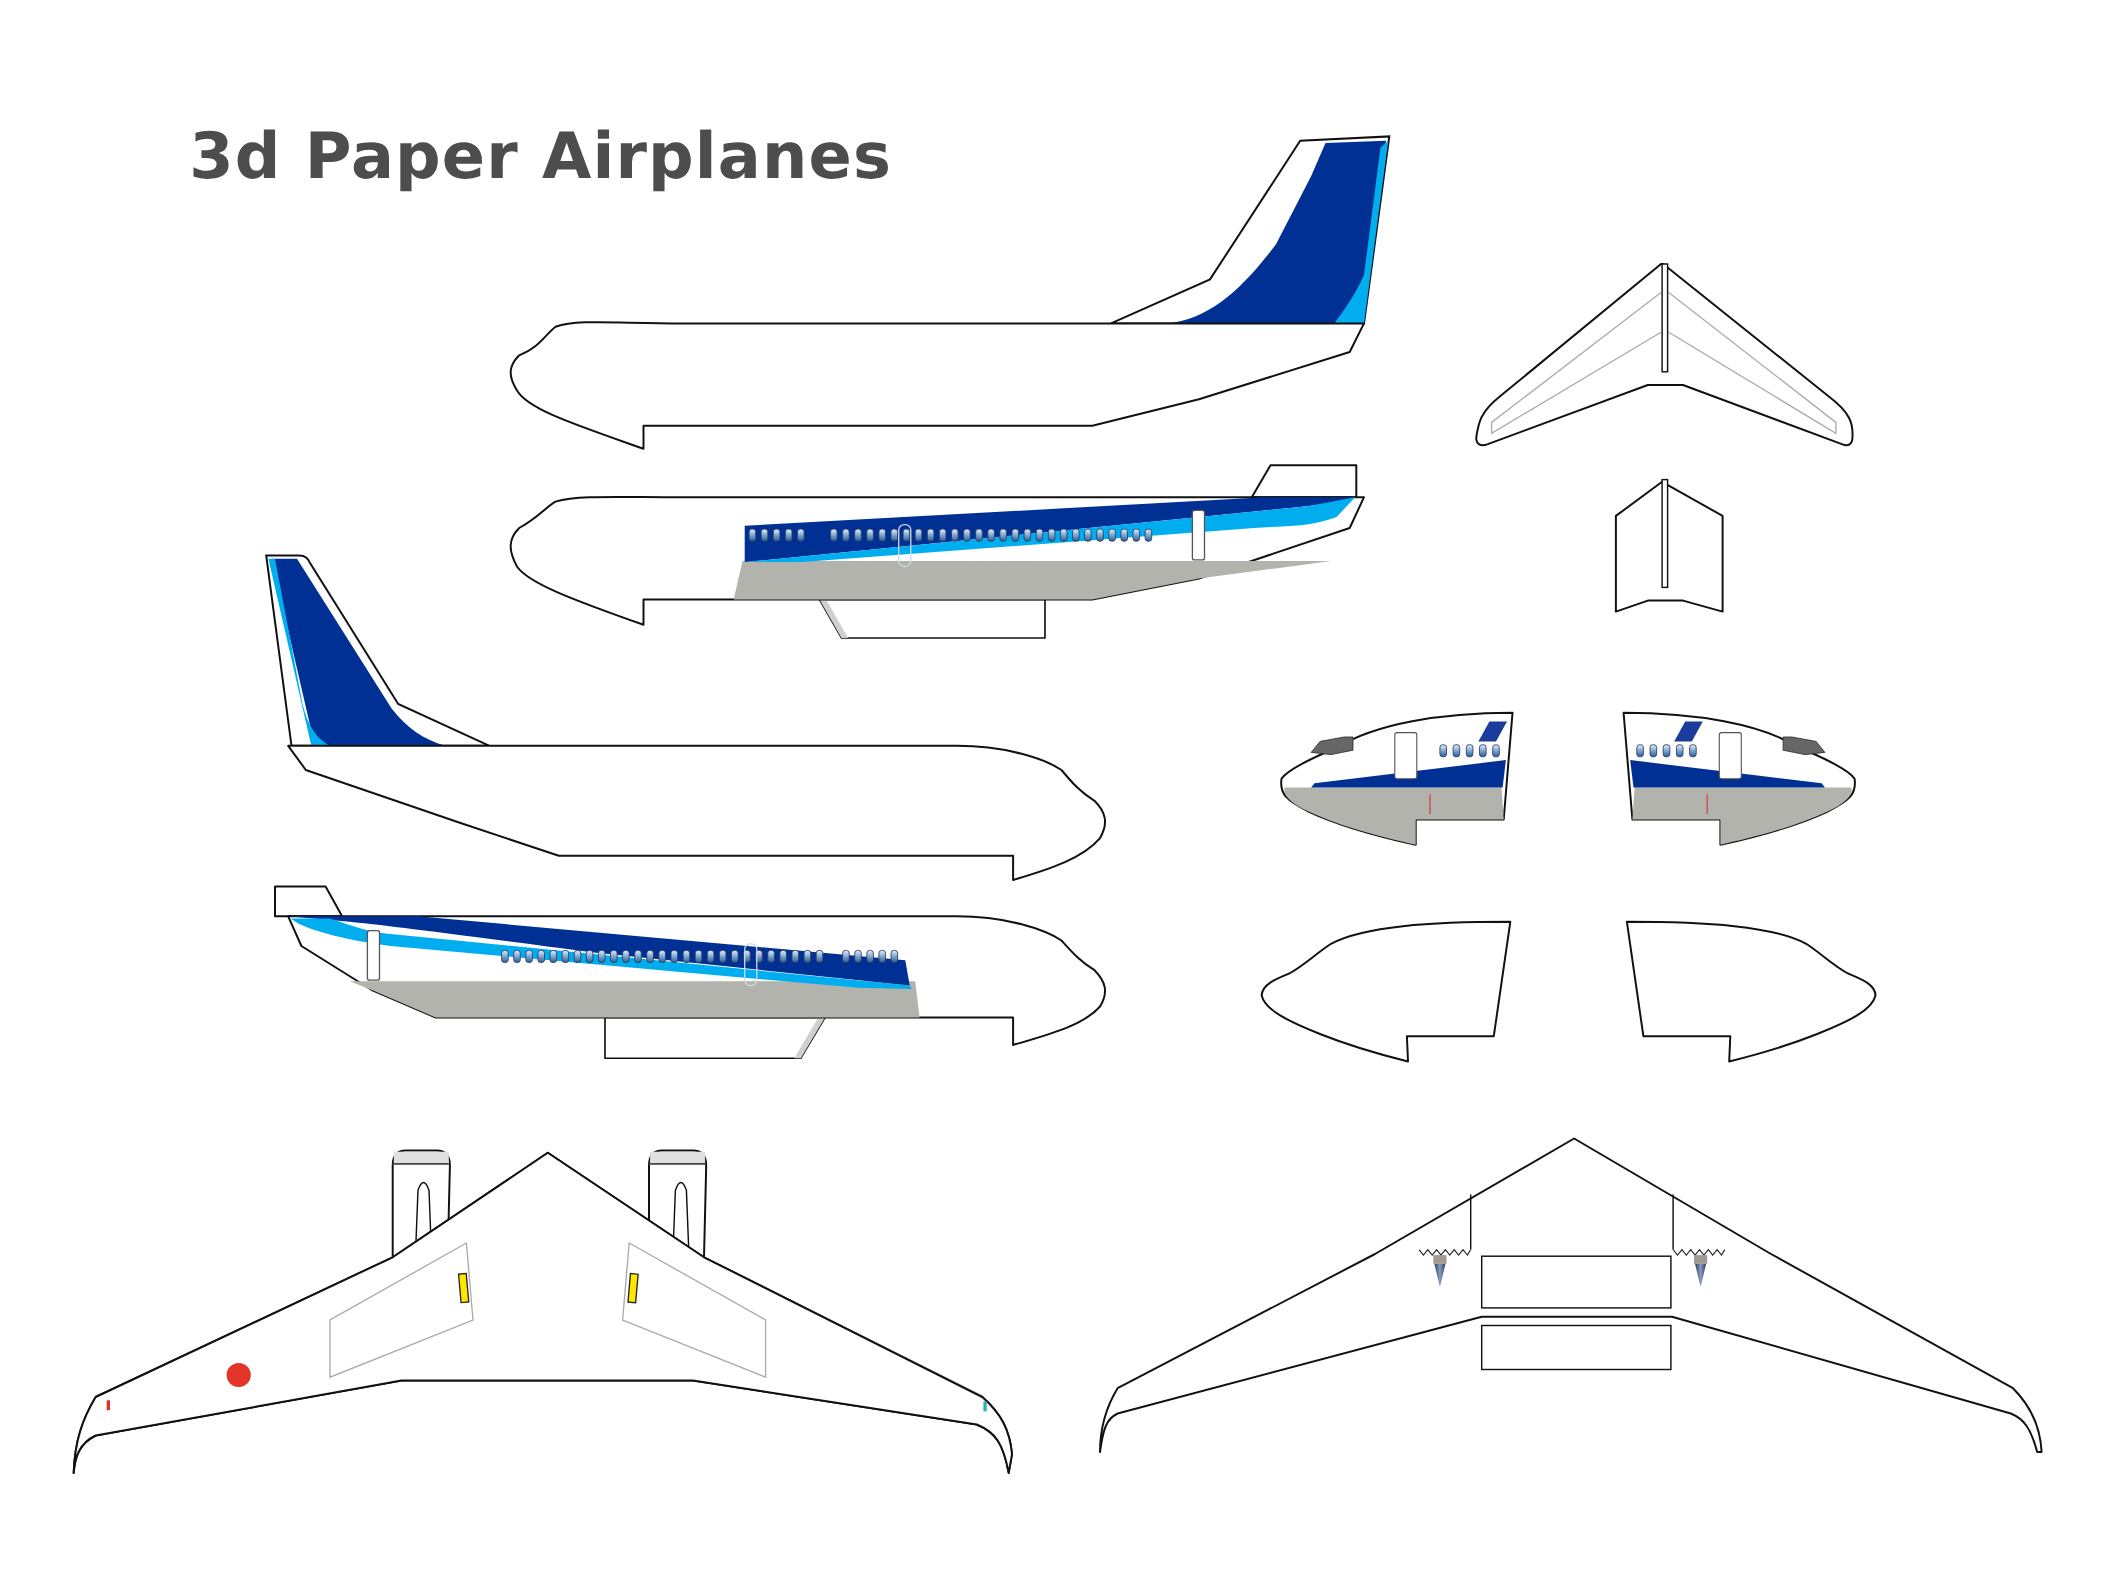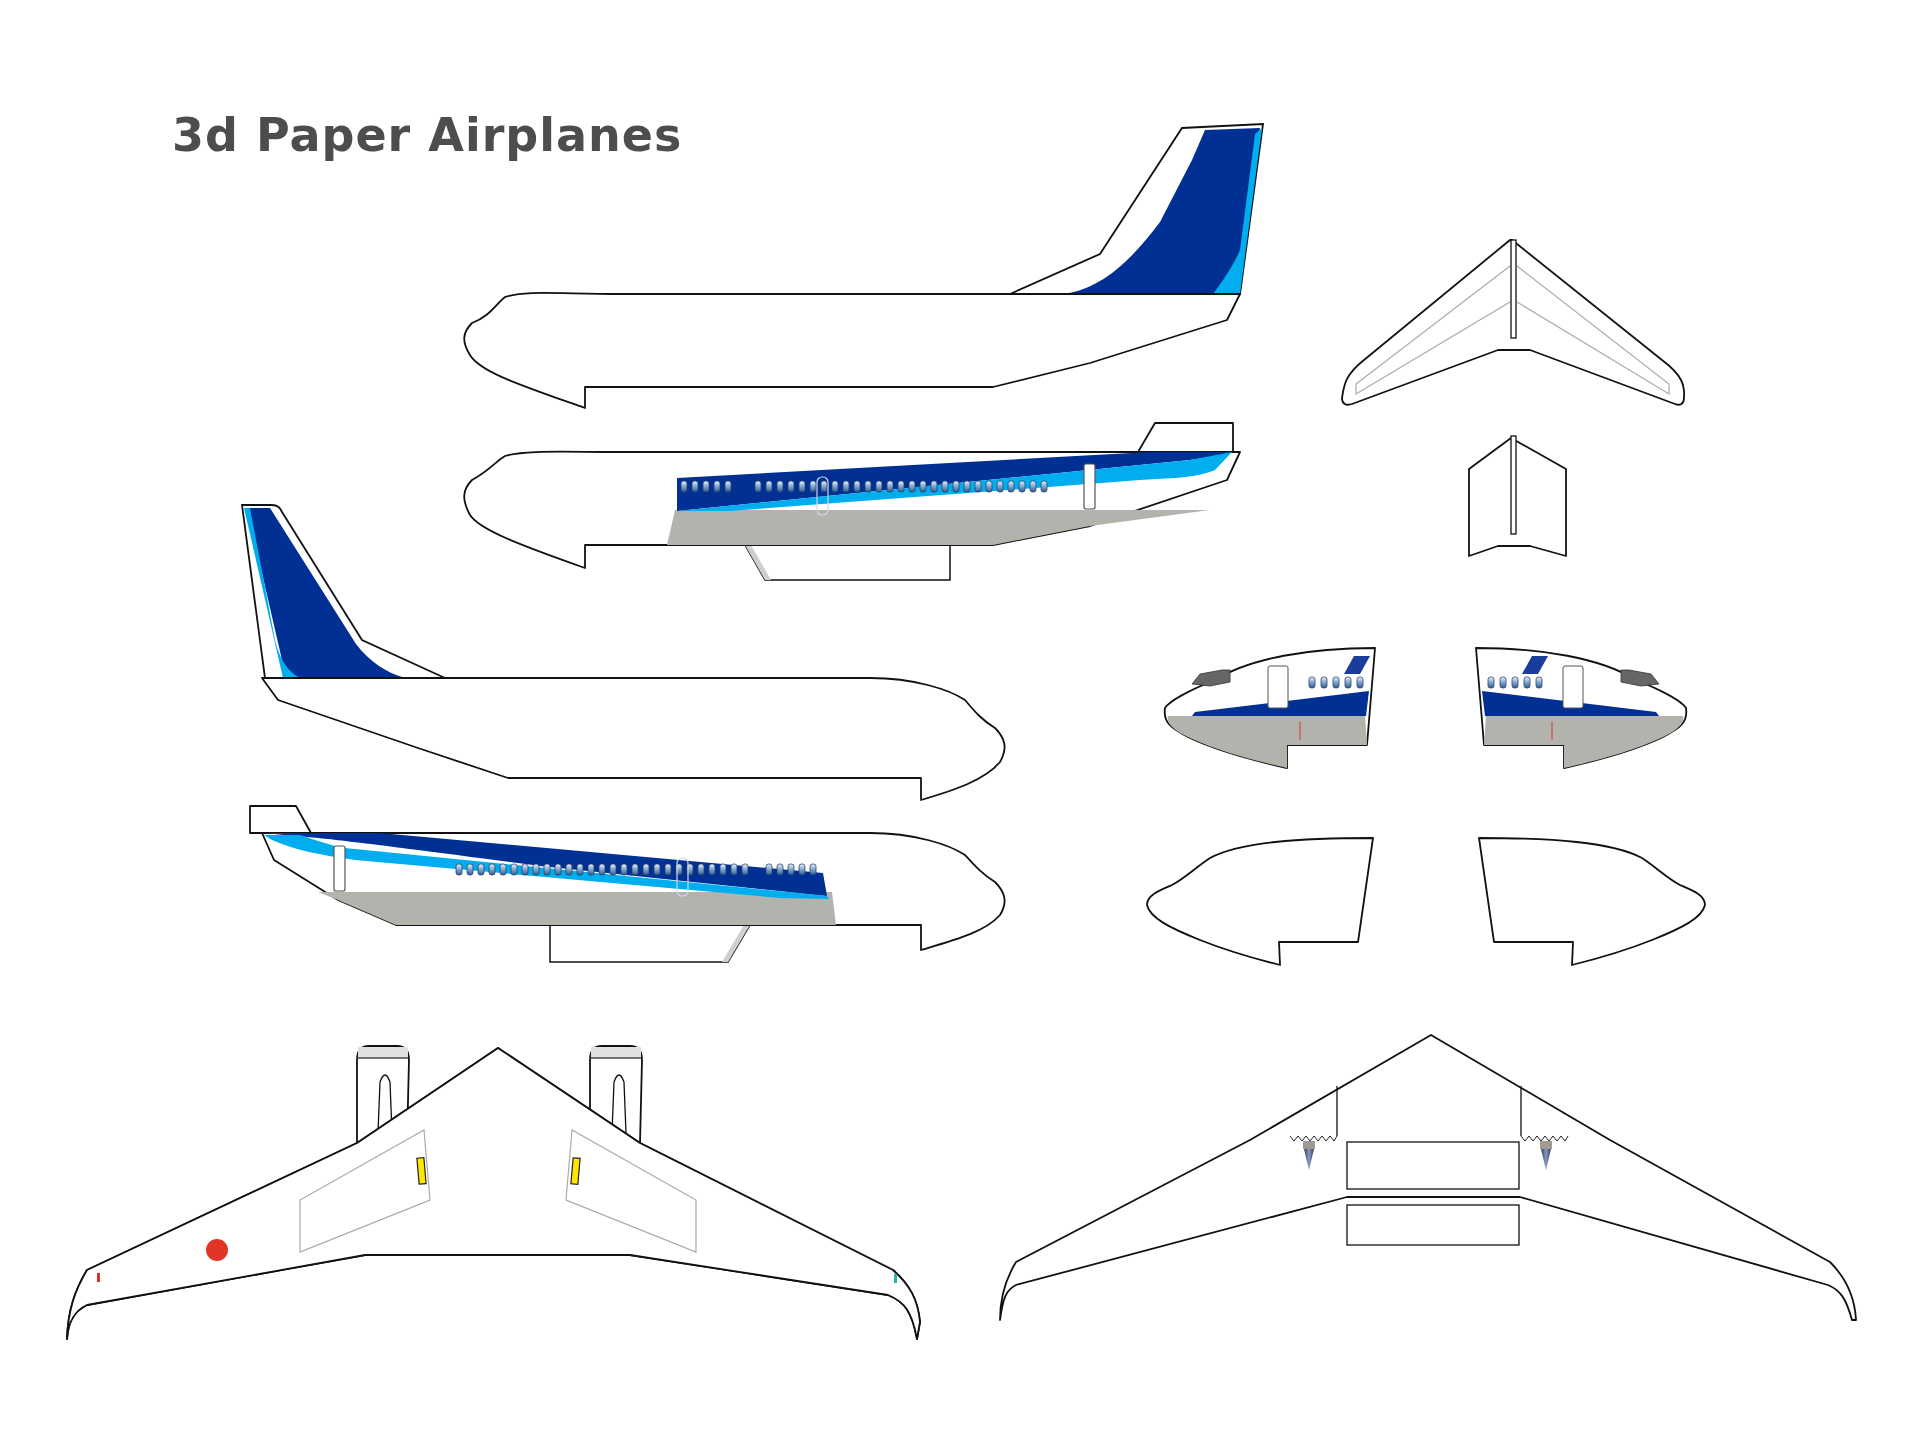--- a/index.html
+++ b/index.html
@@ -1,17 +1,17 @@
 <!DOCTYPE html>
 <html><head>
 <meta charset="utf-8">
 <style>
   html,body{margin:0;padding:0;background:#ffffff;}
   body{width:1920px;height:1450px;position:relative;overflow:hidden;}
-  .title{position:absolute;left:172px;top:108px;font-family:"DejaVu Sans",sans-serif;font-weight:bold;font-size:46px;letter-spacing:1px;color:#4d4d4d;white-space:nowrap;}
+  .title{position:absolute;left:172px;top:108px;font-family:"DejaVu Sans",sans-serif;font-weight:bold;font-size:58px;letter-spacing:1px;color:#4d4d4d;white-space:nowrap;}
   svg.art{position:absolute;left:0;top:0;}
   .ol{fill:#ffffff;stroke:#111;stroke-width:1.8;stroke-linejoin:round;}
   .thin{fill:none;stroke:#aaa;stroke-width:1.2;}
   .win{fill:url(#wg);stroke:#2a3f66;stroke-width:0.8;}
 </style>
 </head>
 <body>
 
 <div class="title">3d Paper Airplanes</div>
 

